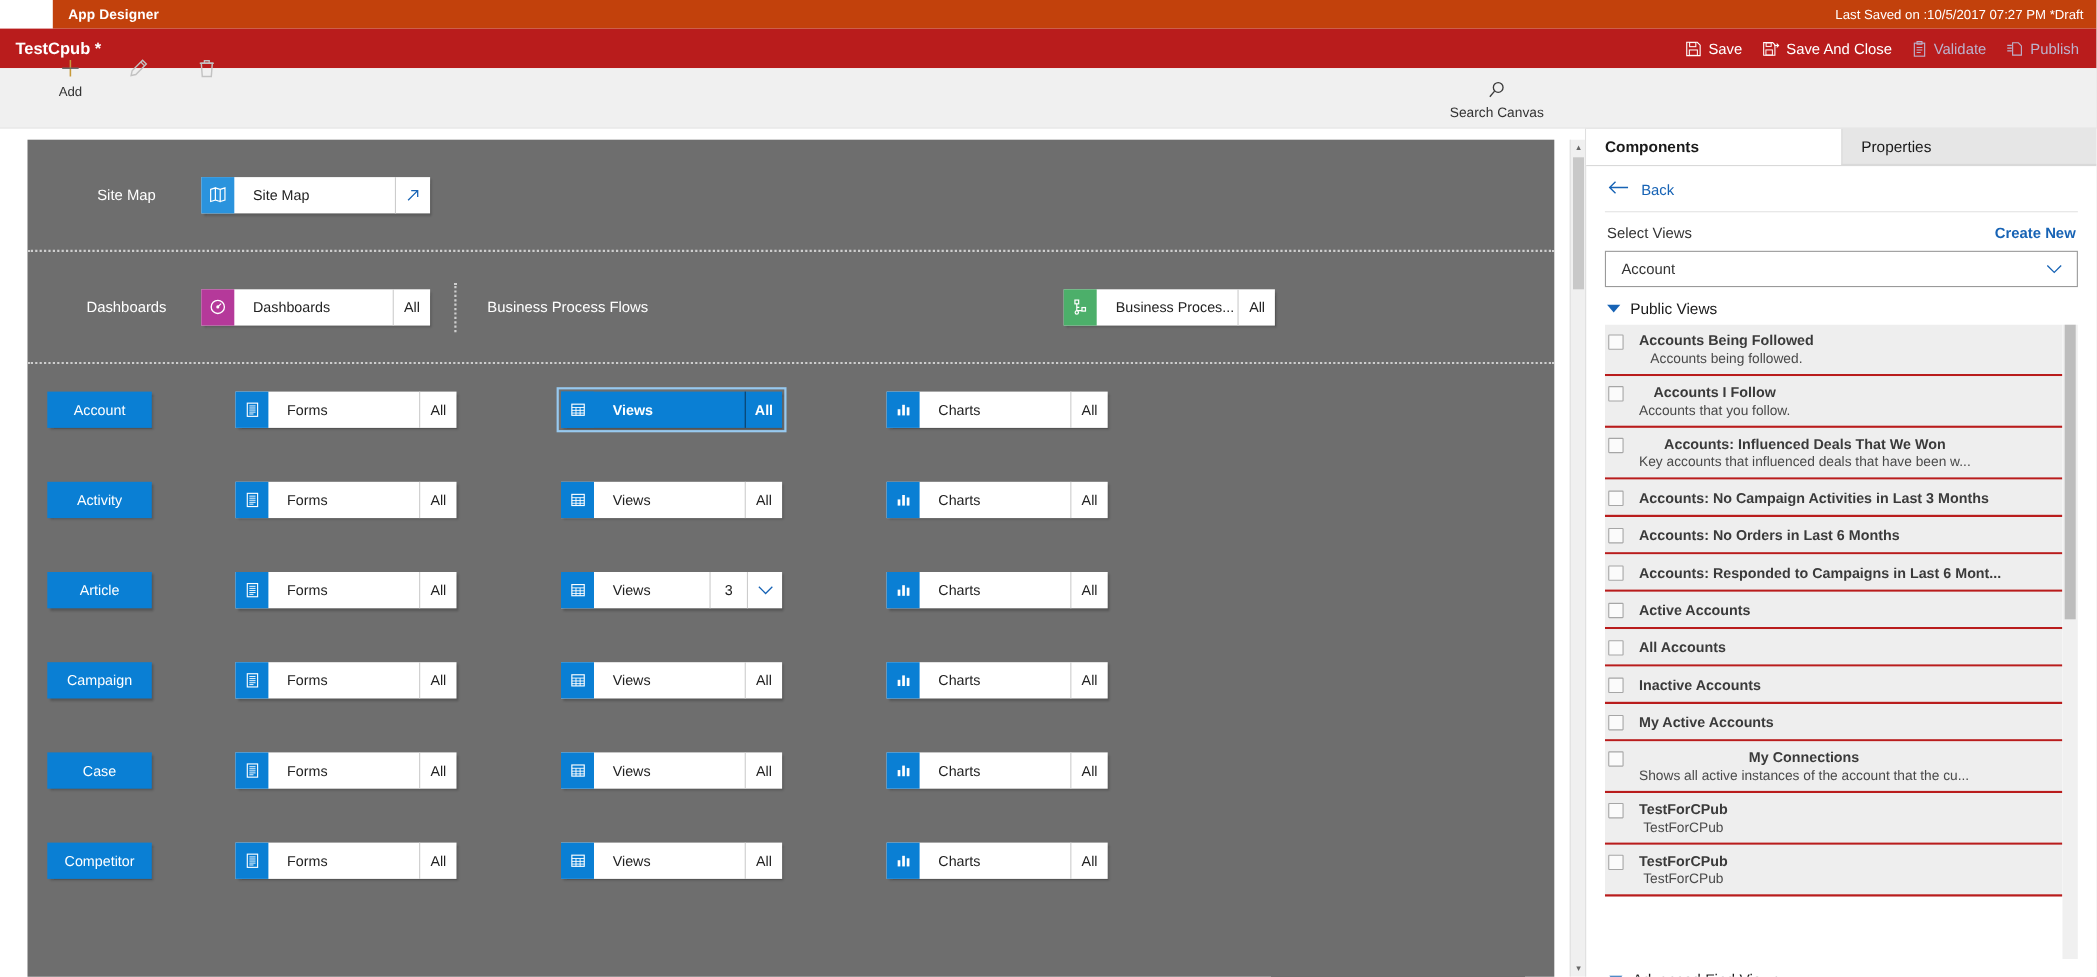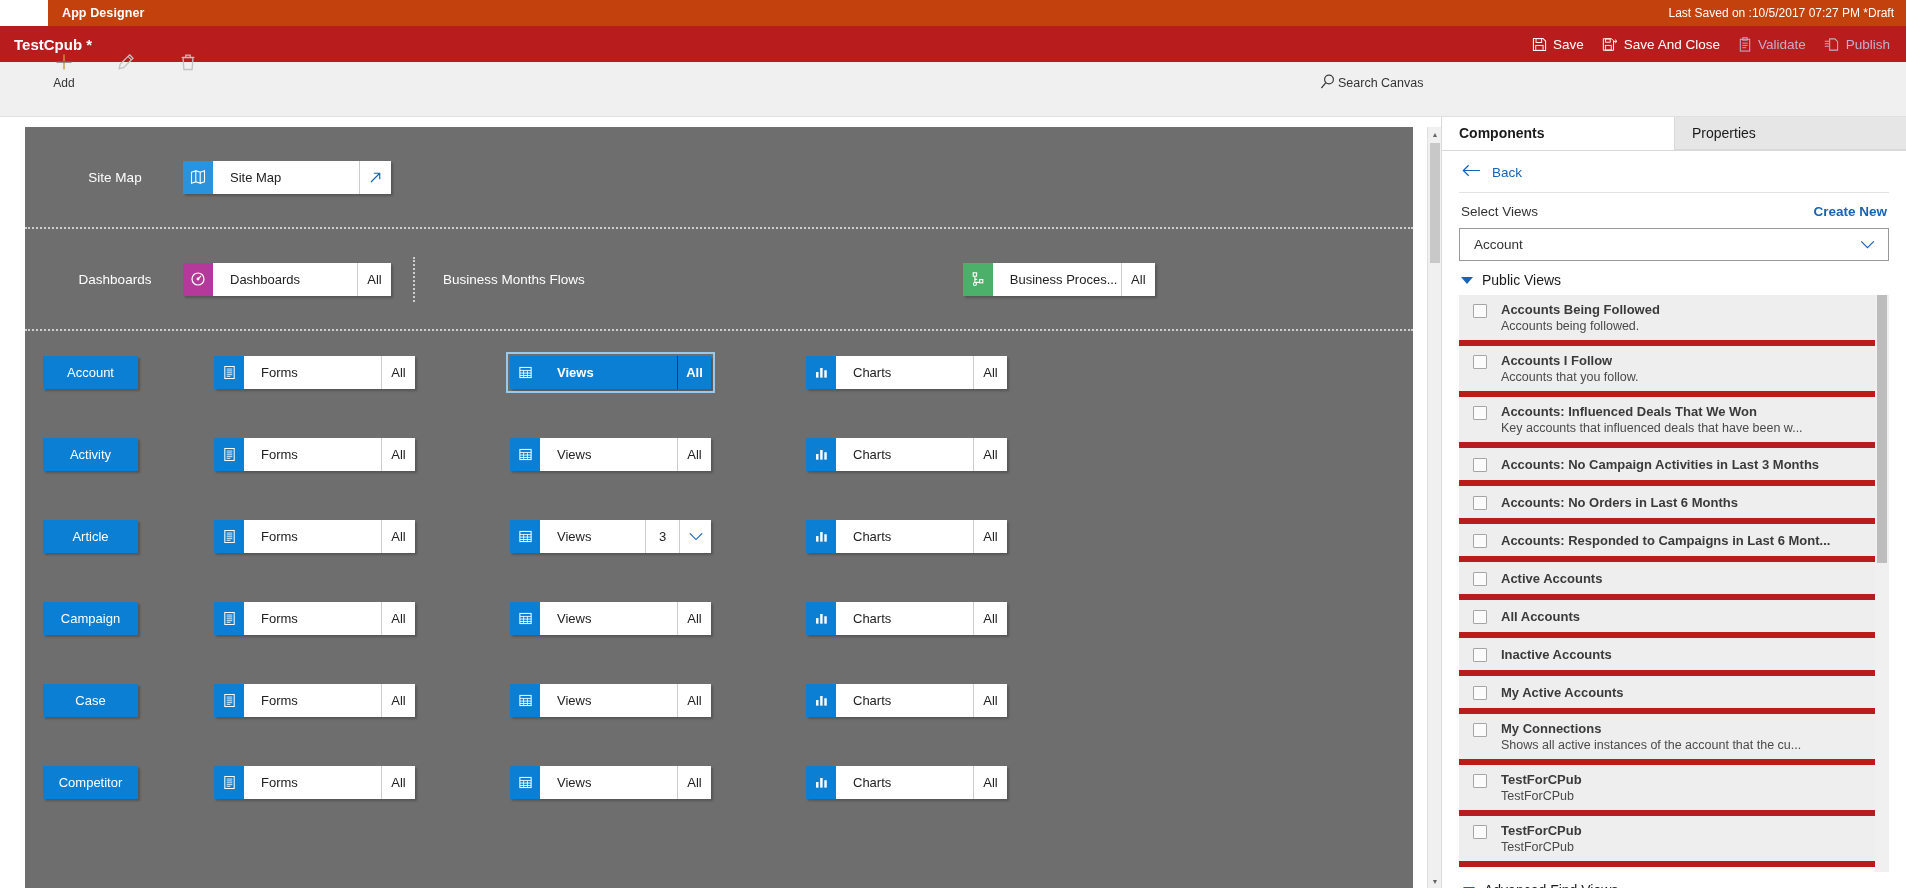--- a/index.html
+++ b/index.html
@@ -61,21 +61,21 @@
     cursor: pointer;
     padding-top: 4px;
   }
   .tool-item.disabled { cursor: default; }
   .tool-icon { height: 24px; display: flex; align-items: center; justify-content: center; }
   .tool-label { font-size: 12px; color: #333333; margin-top: 2px; }
   .tool-item.disabled .tool-label { color: #8b5cf6; margin-top: 45px; }
   .search-canvas {
     position: absolute;
     left: 1318px; top: 8px;
-    display: flex; align-items: center;
+    display: flex; flex-direction: column; align-items: center;
     cursor: pointer;
   }
   .search-canvas .tool-label { font-size: 12.5px; color: #333; margin-top: 1px; }
 
   
   .main {
     display: flex;
     height: 781px;
     background: #ffffff;
   }
@@ -296,26 +296,27 @@
     overflow: hidden;
     border-right: 0;
   }
   .list {
     position: absolute;
     left: 0; top: 0; right: 14px; bottom: 0;
     overflow: hidden;
   }
   .list-item {
     background: #eeeeee;
-    border-bottom: 6px solid #b91c1c;
+    border-bottom: 2px solid #b91c1c;
     display: flex;
     align-items: flex-start;
-    padding: 7px 10px 7px 11px;
+    padding: 7px 10px 7px 0;
     cursor: pointer;
     min-height: 34px;
+    text-align: center;
   }
   .list-item.one-line { align-items: center; padding-top: 8px; padding-bottom: 8px; }
   .chk {
     width: 14px; height: 14px;
     border: 1px solid #a6a6a6;
     background: #fbfbfb;
     flex: none;
     margin: 2px 14px 0 3px;
     border-radius: 1px;
   }
@@ -481,21 +482,21 @@
                   <circle cx="8" cy="8" r="1.4" fill="#fff"></circle>
                   <path d="M8 8l3-3" stroke="#fff" stroke-width="1.1"></path>
                 </svg>
             </div>
             <div class="tile-label">Dashboards</div>
             <div class="tile-count">All</div>
           </div>
 
           <div style="flex:1 1 auto; display:flex; align-items:center;">
             <div style="width:2px; height:45px; border-left:2px dotted #cfcfcf; margin-left:22px;"></div>
-            <div class="row-label" style="width:auto; margin-left:24px; text-align:left;">Business Months Flows</div>
+            <div class="row-label" style="width:auto; margin-left:24px; text-align:left;">Business Process Flows</div>
             <div class="tile bpf-tile" style="margin-left:378px;">
               <div class="tile-icon green">
                 <svg width="16" height="16" viewBox="0 0 16 16">
                     <rect x="3.2" y="1.8" width="3.4" height="3.4" fill="none" stroke="#fff" stroke-width="1.1"></rect>
                     <rect x="9.6" y="8.6" width="3.2" height="3.2" fill="none" stroke="#fff" stroke-width="1.1"></rect>
                     <path d="M4.9 5.2v6.2h4.7M4.9 8.4h2.3" fill="none" stroke="#fff" stroke-width="1.1"></path>
                     <circle cx="4.9" cy="13" r="1.5" fill="none" stroke="#fff" stroke-width="1.1"></circle>
                   </svg>
               </div>
               <div class="tile-label">Business Proces...</div>

